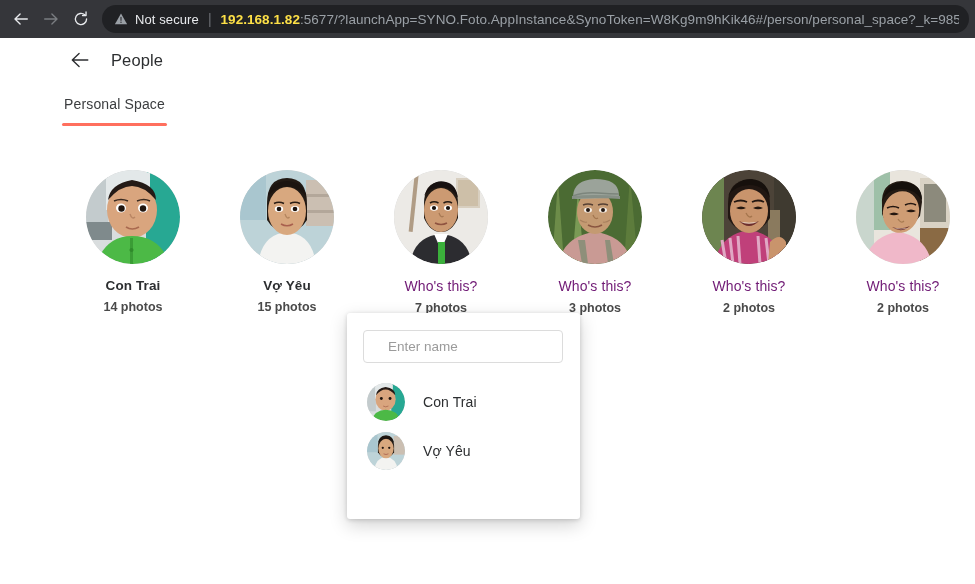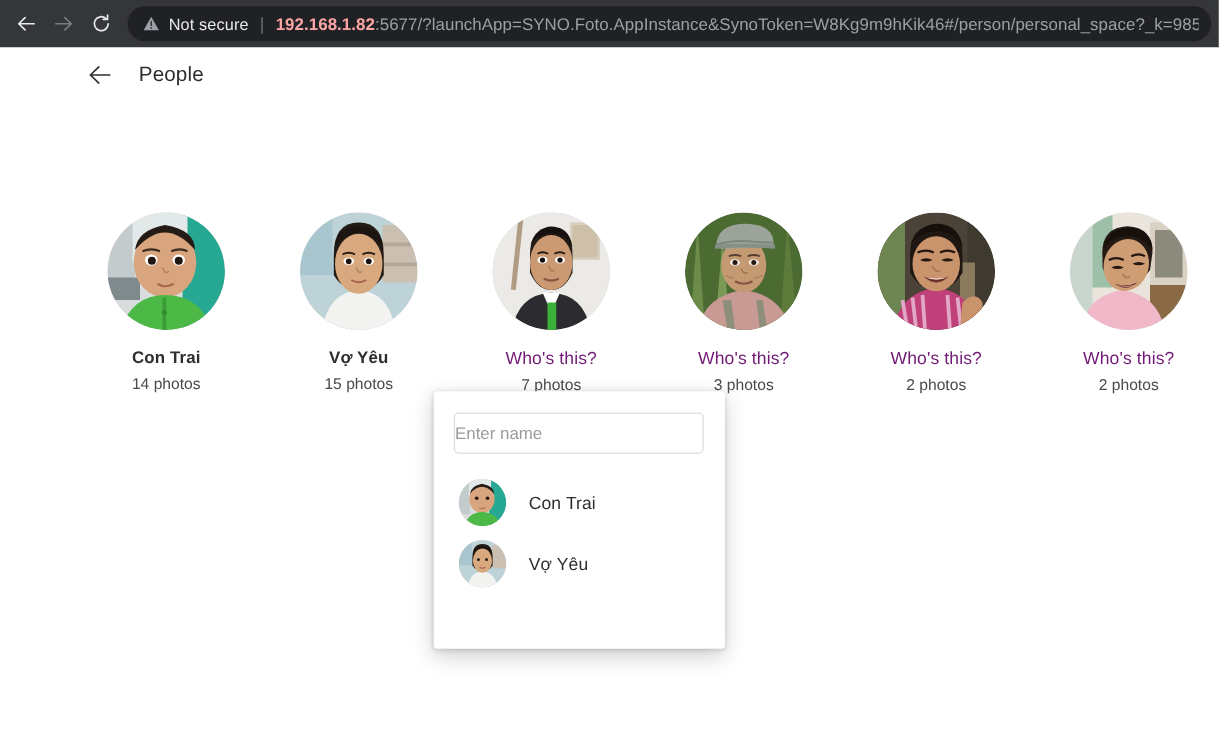--- a/index.html
+++ b/index.html
@@ -66,21 +66,21 @@
     flex: 0 0 auto;
   }
 
   .url-text {
     font-size: 13.5px;
     white-space: nowrap;
     overflow: hidden;
     flex: 1 1 auto;
     letter-spacing: 0.05px;
   }
-  .url-host { color: #fca5a5; font-weight: bold; }
+  .url-host { color: #fde047; font-weight: bold; }
   .url-rest { color: #9aa0a6; }
 
   
   .app {
     position: absolute;
     top: 38px; left: 0;
     width: 975px;
     height: 546px;
     background: #ffffff;
   }
@@ -177,20 +177,21 @@
   .person-name.unknown {
     color: #701a75;
     font-weight: normal;
     font-size: 14px;
   }
 
   .person-count {
     margin-top: 7px;
     font-size: 12.5px;
     color: #4a4a4a;
+    font-weight: bold;
   }
 
   
   .name-popup {
     position: absolute;
     left: 347px;
     top: 275px;
     width: 233px;
     height: 206px;
     background: #ffffff;
@@ -202,21 +203,21 @@
 
   .name-input {
     width: 200px;
     height: 33px;
     border: 1px solid #dcdcdc;
     border-radius: 4px;
     background: #fff;
     font-family: "Liberation Sans", sans-serif;
     font-size: 13.5px;
     color: #3b3d3f;
-    padding: 0 0;
+    padding: 0 24px;
     outline: none;
     display: block;
   }
   .name-input::placeholder { color: #9b9b9b; }
 
   .suggest-list { margin-top: 14px; }
 
   .suggest-item {
     display: flex;
     align-items: center;
@@ -284,20 +285,23 @@
   <div class="app-header">
     <div class="back-arrow">
       <svg width="22" height="22" viewBox="0 0 24 24">
         <path d="M20.5 12 H4 M11 5 L3.6 12 L11 19" fill="none" stroke="#2c2e30" stroke-width="1.5" stroke-linecap="round" stroke-linejoin="round"></path>
       </svg>
     </div>
     <div class="page-title">People</div>
   </div>
 
   <div class="tabs">
+    <div class="tab active">
+      <span>Personal Space</span>
+    </div>
   </div>
 
   <div class="people-row">
 
     <div class="person-card">
       <div class="avatar">
         <svg viewBox="0 0 94 94">
           <defs>
               <clipPath id="c1">
                 <circle cx="47" cy="47" r="47"></circle>

